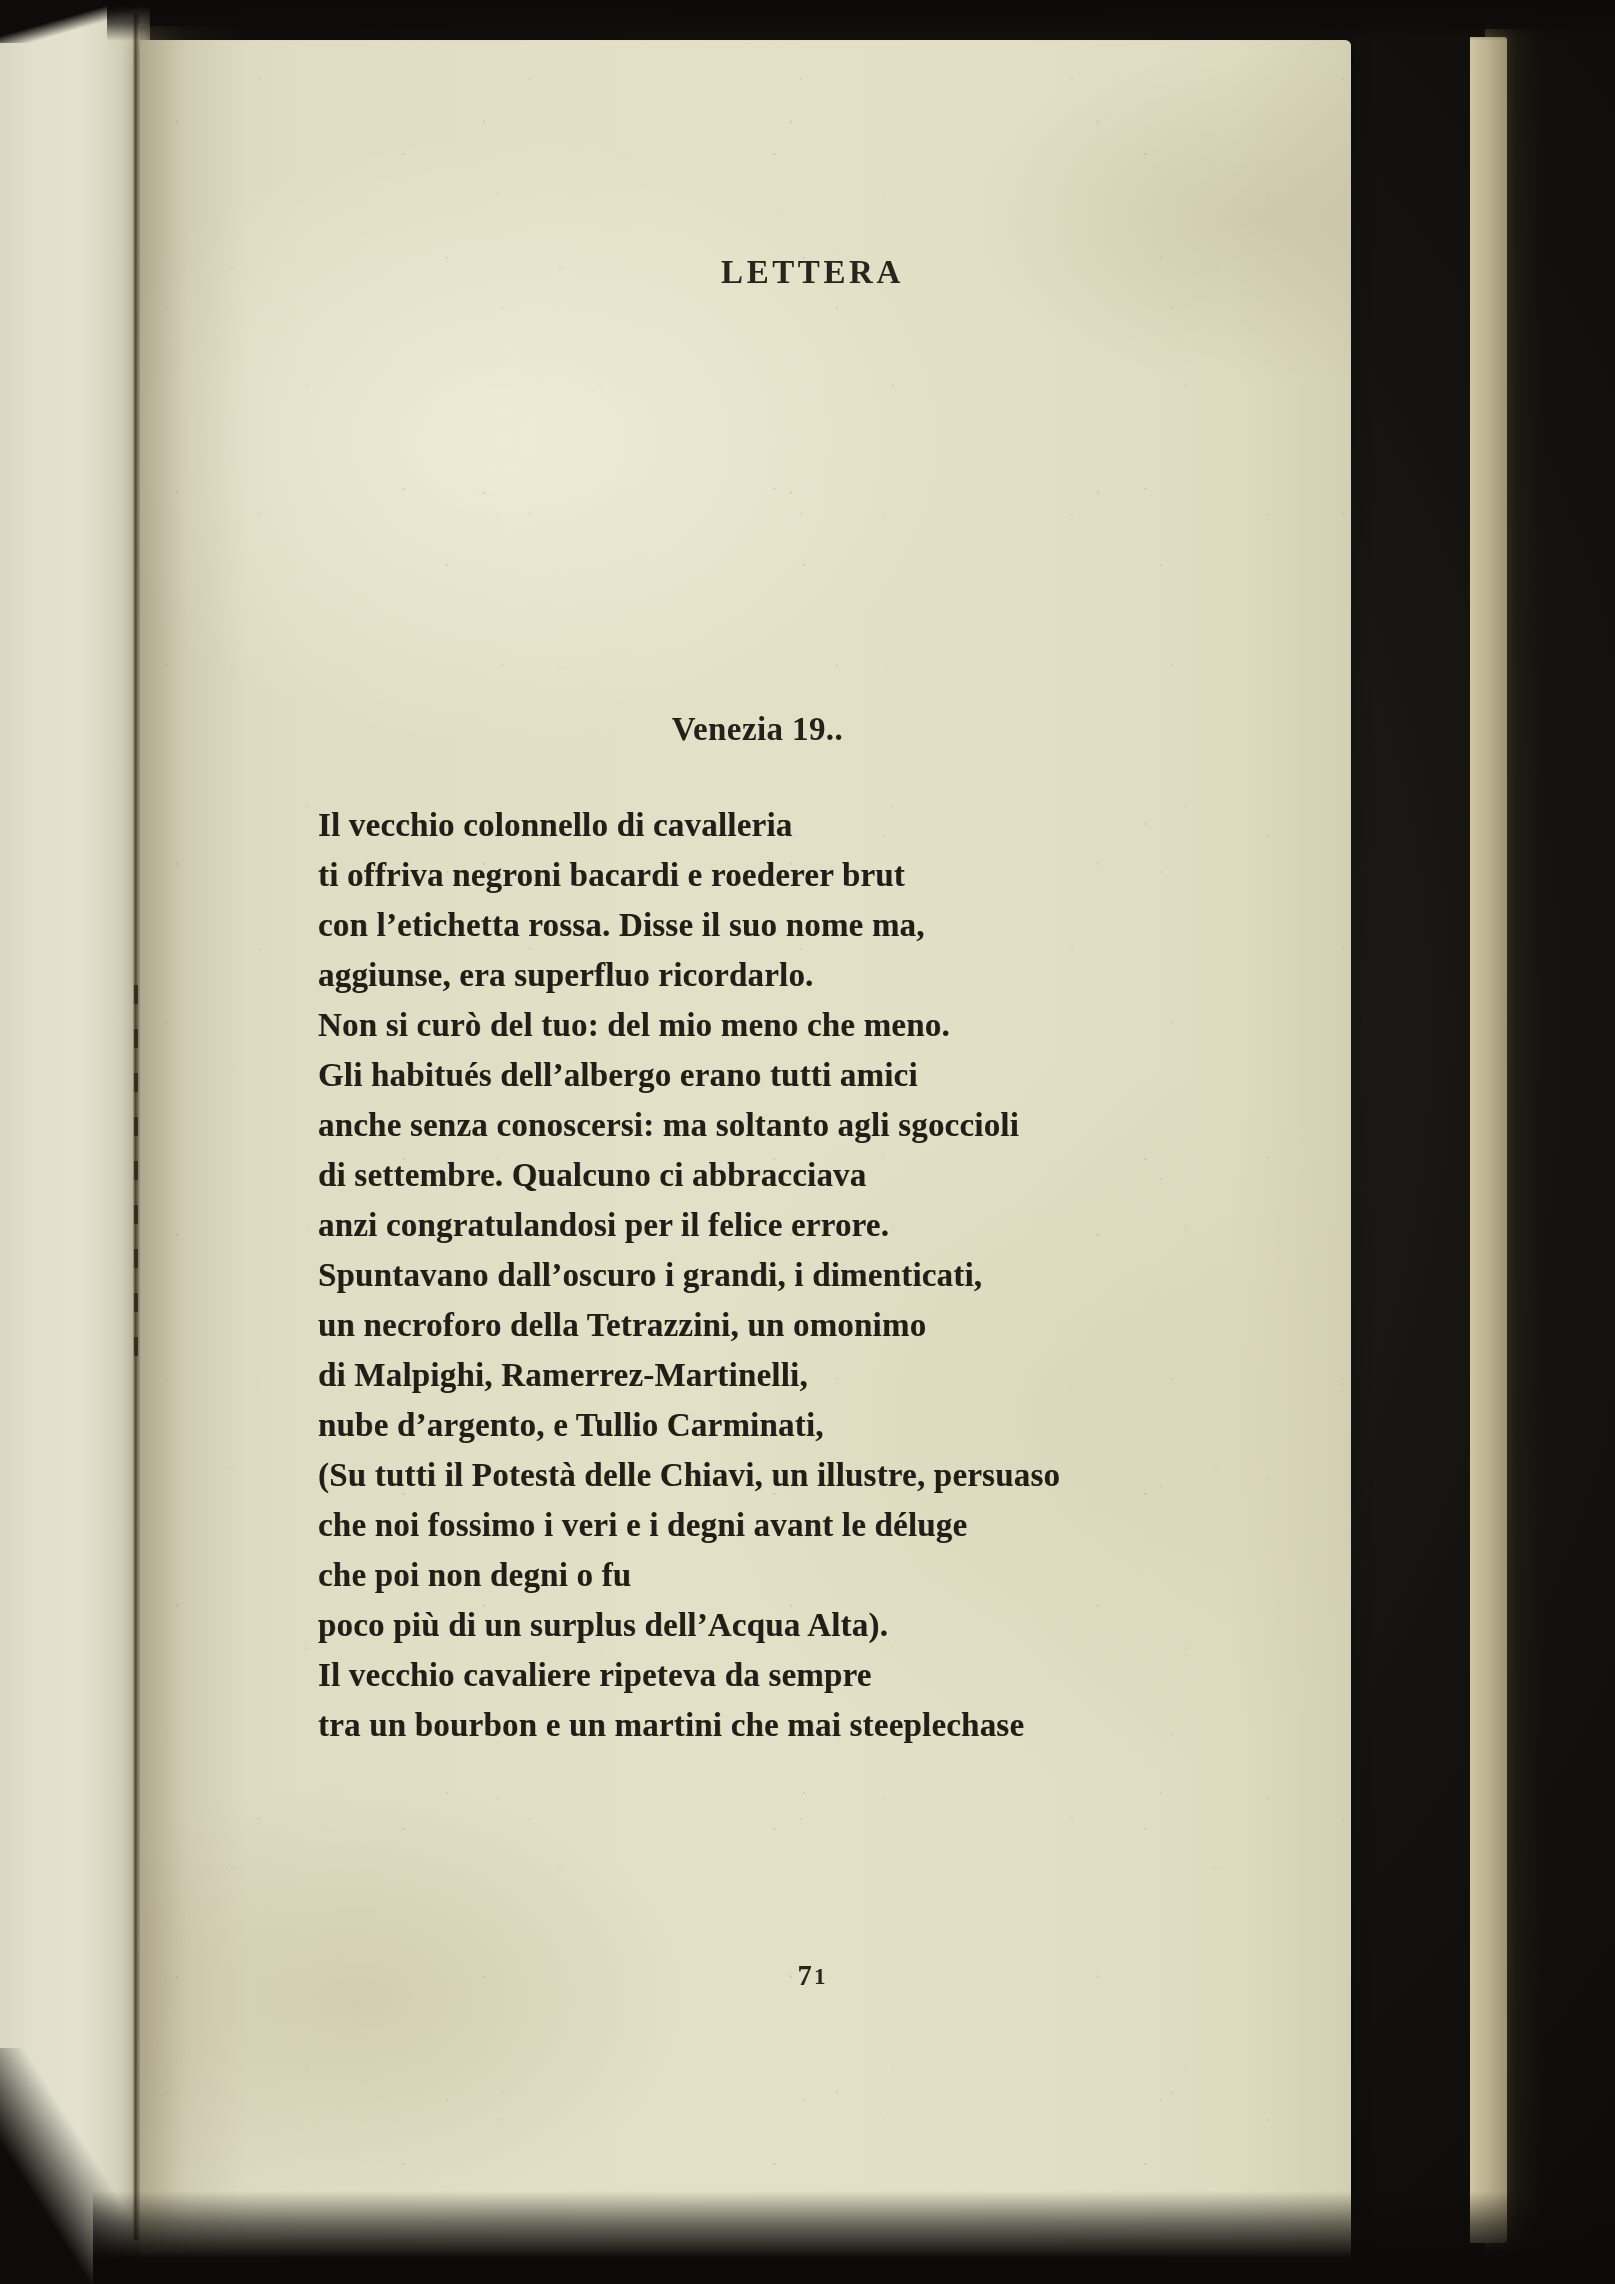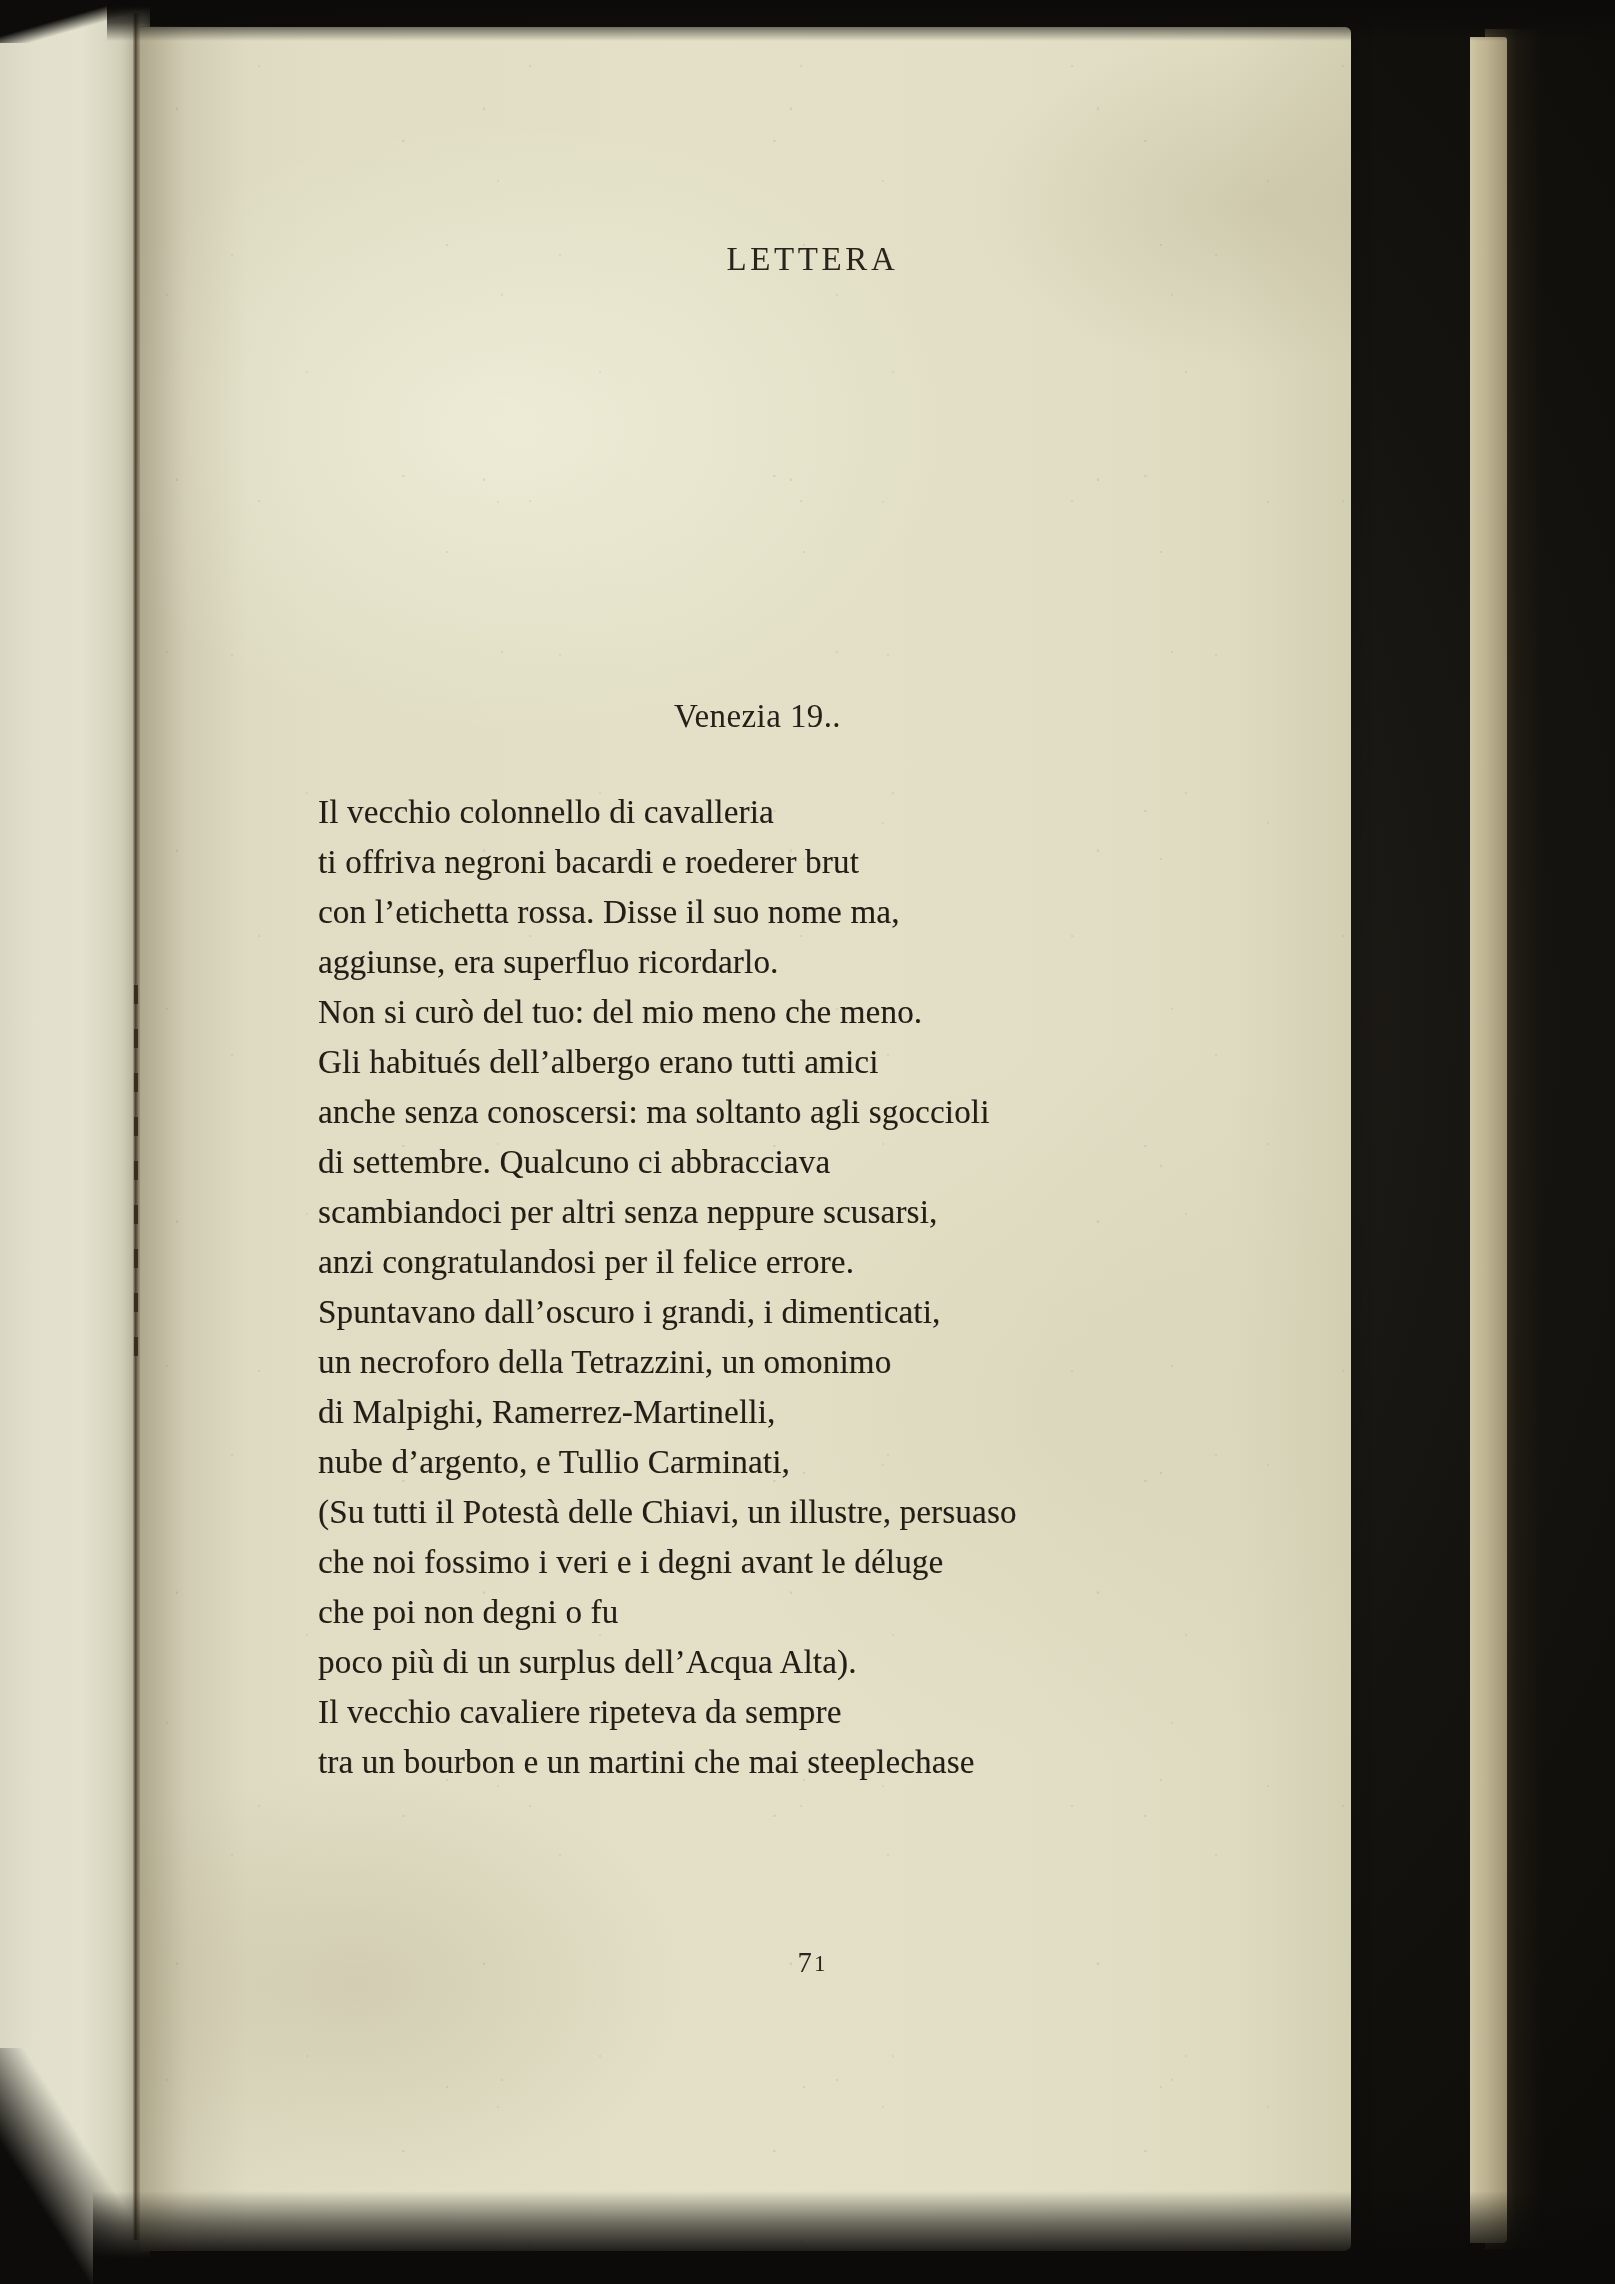--- a/index.html
+++ b/index.html
@@ -98,34 +98,35 @@
     left: 1470px;
     top: 37px;
     width: 37px;
     height: 2206px;
     background: linear-gradient(to right, #cfc6a4 0%, #bdb291 45%, #9d9273 100%);
     border-radius: 0 2.9px 4.3px 0;
   }
   .recto {
     position: absolute;
     left: 140px;
-    top: 27px;
+    top: 40px;
     width: 1211px;
     height: 2224px;
     background:
       linear-gradient(to right,
         #d2cfb6 0%,
         #dbd8bf 3%,
         #e0ddc4 14%,
         #e3e0c7 45%,
         #e2dfc6 72%,
         #dedbc1 90%,
         #d3cfb3 100%);
     border-radius: 2.1px 5.7px 7.1px 2.1px;
     box-shadow: 0 0 20px rgba(0,0,0,0.35);
+    font-weight: bold;
   }
   .recto-grain {
     position: absolute;
     inset: 0;
     background:
       radial-gradient(ellipse 642px 443px at 30% 18%, rgba(255,253,238,0.40) 0%, rgba(255,253,238,0) 70%),
       radial-gradient(ellipse 542px 500px at 78% 62%, rgba(206,200,168,0.30) 0%, rgba(206,200,168,0) 72%),
       radial-gradient(ellipse 443px 286px at 18% 88%, rgba(176,168,136,0.30) 0%, rgba(176,168,136,0) 75%),
       radial-gradient(ellipse 371px 214px at 92% 8%, rgba(170,162,128,0.28) 0%, rgba(170,162,128,0) 78%);
     pointer-events: none;
@@ -268,21 +269,20 @@
 
       <div class="verses">
           <span class="verse-line">Il vecchio colonnello di cavalleria</span>
           <span class="verse-line">ti offriva negroni bacardi e roederer brut</span>
           <span class="verse-line">con l’etichetta rossa. Disse il suo nome ma,</span>
           <span class="verse-line">aggiunse, era superfluo ricordarlo.</span>
           <span class="verse-line">Non si curò del tuo: del mio meno che meno.</span>
           <span class="verse-line">Gli habitués dell’albergo erano tutti amici</span>
           <span class="verse-line">anche senza conoscersi: ma soltanto agli sgoccioli</span>
           <span class="verse-line">di settembre. Qualcuno ci abbracciava</span>
-          <span class="verse-line">scambiandoci per altri senza neppure scusarsi,</span>
           <span class="verse-line">anzi congratulandosi per il felice errore.</span>
           <span class="verse-line">Spuntavano dall’oscuro i grandi, i dimenticati,</span>
           <span class="verse-line">un necroforo della Tetrazzini, un omonimo</span>
           <span class="verse-line">di Malpighi, Ramerrez-Martinelli,</span>
           <span class="verse-line">nube d’argento, e Tullio Carminati,</span>
           <span class="verse-line">(Su tutti il Potestà delle Chiavi, un illustre, persuaso</span>
           <span class="verse-line">che noi fossimo i veri e i degni avant le déluge</span>
           <span class="verse-line">che poi non degni o fu</span>
           <span class="verse-line">poco più di un surplus dell’Acqua Alta).</span>
           <span class="verse-line">Il vecchio cavaliere ripeteva da sempre</span>

